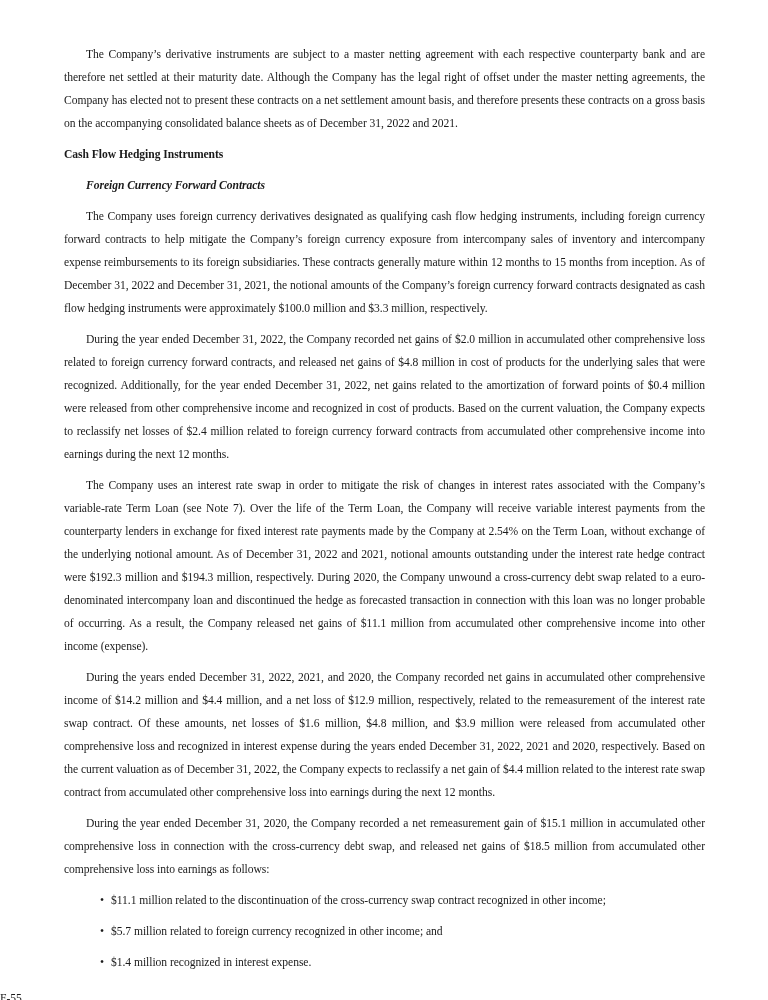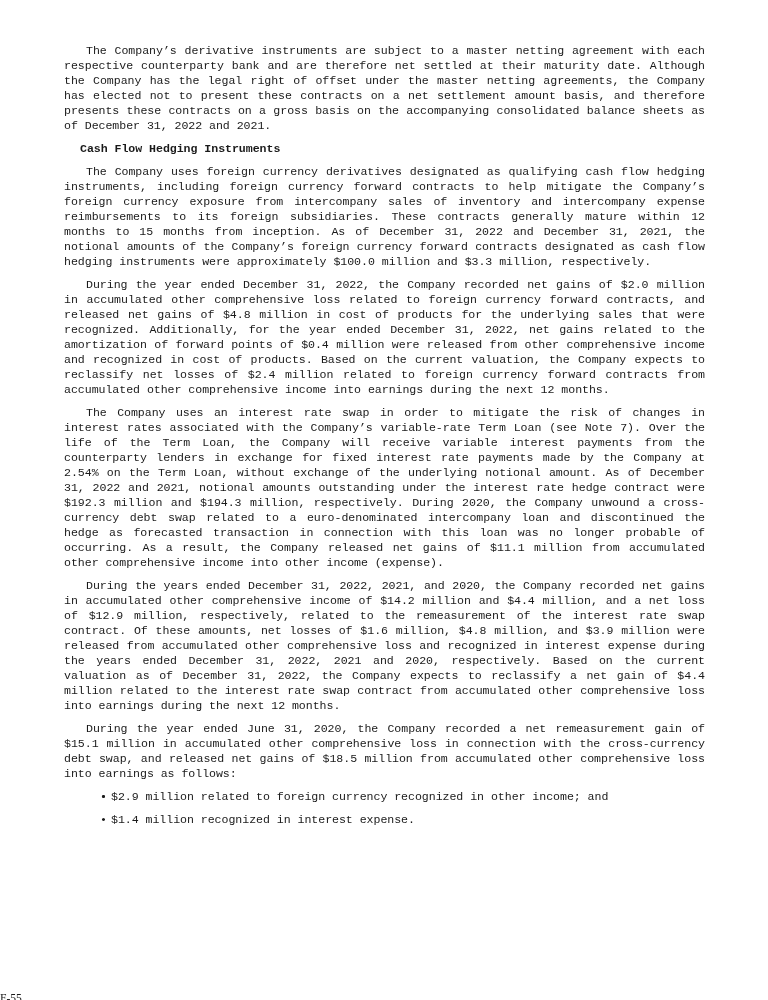--- a/index.html
+++ b/index.html
@@ -14,32 +14,31 @@
       overflow: hidden;
       font-family: "Liberation Serif", "DejaVu Serif", serif;
       color: #1a1a1a;
     }
     .page {
       position: absolute;
       left: 64px;
       top: 43px;
       width: 641px;
       font-size: 11.6px;
-      line-height: 15px;
+      line-height: 23px;
       letter-spacing: -0.05px;
-      font-family: Liberation Mono, monospace;
     }
     p {
       margin: 0 0 8px 0;
       text-align: justify;
       text-indent: 22px;
     }
     .heading {
       font-weight: bold;
-      margin: 0 0 8px 16px;
+      margin: 0 0 8px 0;
       text-indent: 0;
     }
     .subheading {
       font-weight: bold;
       font-style: italic;
       margin: 0 0 8px 0;
       text-indent: 0;
       padding-left: 22px;
     }
     ul.bullets {
@@ -67,36 +66,38 @@
   </style>
 </head>
 <body>
 
 <div class="page">
   <p>The Company’s derivative instruments are subject to a master netting agreement with each respective counterparty bank and are therefore net settled at their maturity date. Although the Company has the legal right of offset under the master netting agreements, the Company has elected not to present these contracts on a net settlement amount basis, and therefore presents these contracts on a gross basis on the accompanying consolidated balance sheets as of December 31, 2022 and 2021.</p>
 
   <div class="heading">Cash Flow Hedging Instruments</div>
 
   <div>
+    <div class="subheading">Foreign Currency Forward Contracts</div>
     <p>The Company uses foreign currency derivatives designated as qualifying cash flow hedging instruments, including foreign currency forward contracts to help mitigate the Company’s foreign currency exposure from intercompany sales of inventory and intercompany expense reimbursements to its foreign subsidiaries. These contracts generally mature within 12 months to 15 months from inception. As of December 31, 2022 and December 31, 2021, the notional amounts of the Company’s foreign currency forward contracts designated as cash flow hedging instruments were approximately $100.0 million and $3.3 million, respectively.</p>
     <p>During the year ended December 31, 2022, the Company recorded net gains of $2.0 million in accumulated other comprehensive loss related to foreign currency forward contracts, and released net gains of $4.8 million in cost of products for the underlying sales that were recognized. Additionally, for the year ended December 31, 2022, net gains related to the amortization of forward points of $0.4 million were released from other comprehensive income and recognized in cost of products. Based on the current valuation, the Company expects to reclassify net losses of $2.4 million related to foreign currency forward contracts from accumulated other comprehensive income into earnings during the next 12 months.</p>
   </div>
 
   <div>
     <p>The Company uses an interest rate swap in order to mitigate the risk of changes in interest rates associated with the Company’s variable-rate Term Loan (see Note 7). Over the life of the Term Loan, the Company will receive variable interest payments from the counterparty lenders in exchange for fixed interest rate payments made by the Company at 2.54% on the Term Loan, without exchange of the underlying notional amount. As of December 31, 2022 and 2021, notional amounts outstanding under the interest rate hedge contract were $192.3 million and $194.3 million, respectively. During 2020, the Company unwound a cross-currency debt swap related to a euro-denominated intercompany loan and discontinued the hedge as forecasted transaction in connection with this loan was no longer probable of occurring. As a result, the Company released net gains of $11.1 million from accumulated other comprehensive income into other income (expense).</p>
     <p>During the years ended December 31, 2022, 2021, and 2020, the Company recorded net gains in accumulated other comprehensive income of $14.2 million and $4.4 million, and a net loss of $12.9 million, respectively, related to the remeasurement of the interest rate swap contract. Of these amounts, net losses of $1.6 million, $4.8 million, and $3.9 million were released from accumulated other comprehensive loss and recognized in interest expense during the years ended December 31, 2022, 2021 and 2020, respectively. Based on the current valuation as of December 31, 2022, the Company expects to reclassify a net gain of $4.4 million related to the interest rate swap contract from accumulated other comprehensive loss into earnings during the next 12 months.</p>
-    <p>During the year ended June 31, 2020, the Company recorded a net remeasurement gain of $15.1 million in accumulated other comprehensive loss in connection with the cross-currency debt swap, and released net gains of $18.5 million from accumulated other comprehensive loss into earnings as follows:</p>
+    <p>During the year ended December 31, 2020, the Company recorded a net remeasurement gain of $15.1 million in accumulated other comprehensive loss in connection with the cross-currency debt swap, and released net gains of $18.5 million from accumulated other comprehensive loss into earnings as follows:</p>
 
     <ul class="bullets">
       <li>
         <span class="bullet">•</span>
+        <span>$11.1 million related to the discontinuation of the cross-currency swap contract recognized in other income;</span>
       </li>
       <li>
         <span class="bullet">•</span>
-        <span>$2.9 million related to foreign currency recognized in other income; and</span>
+        <span>$5.7 million related to foreign currency recognized in other income; and</span>
       </li>
       <li>
         <span class="bullet">•</span>
         <span>$1.4 million recognized in interest expense.</span>
       </li>
     </ul>
   </div>
 </div>
 
 <div class="page-number">F-55</div>

